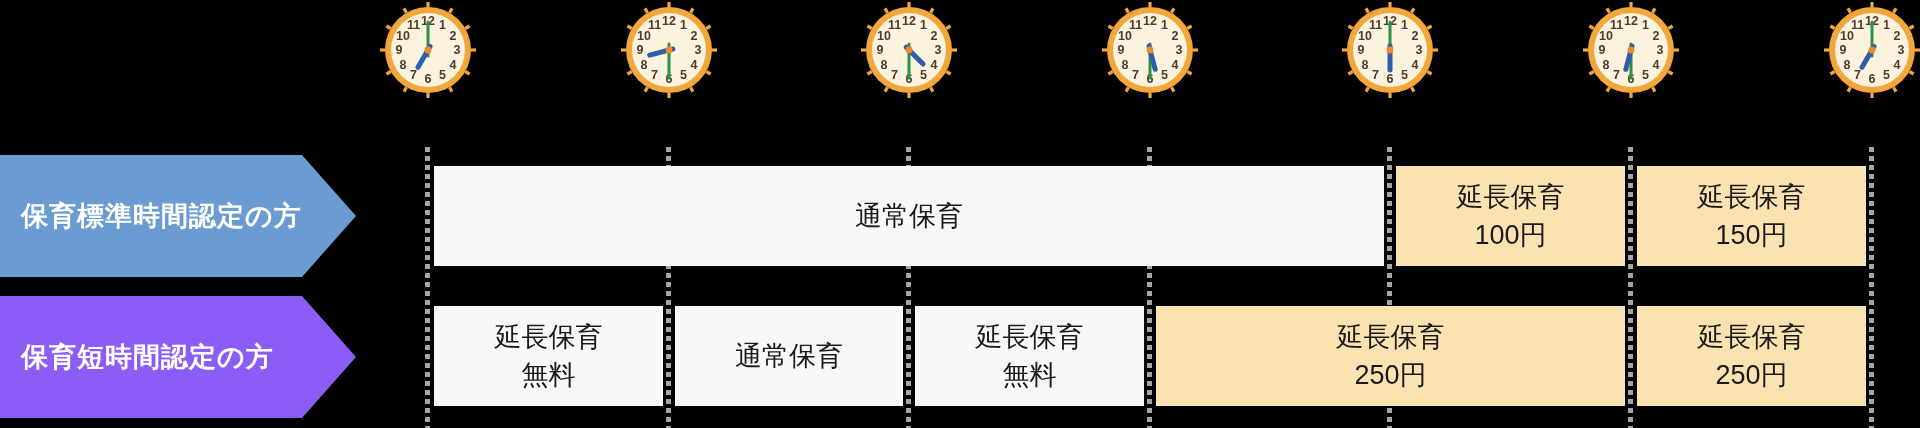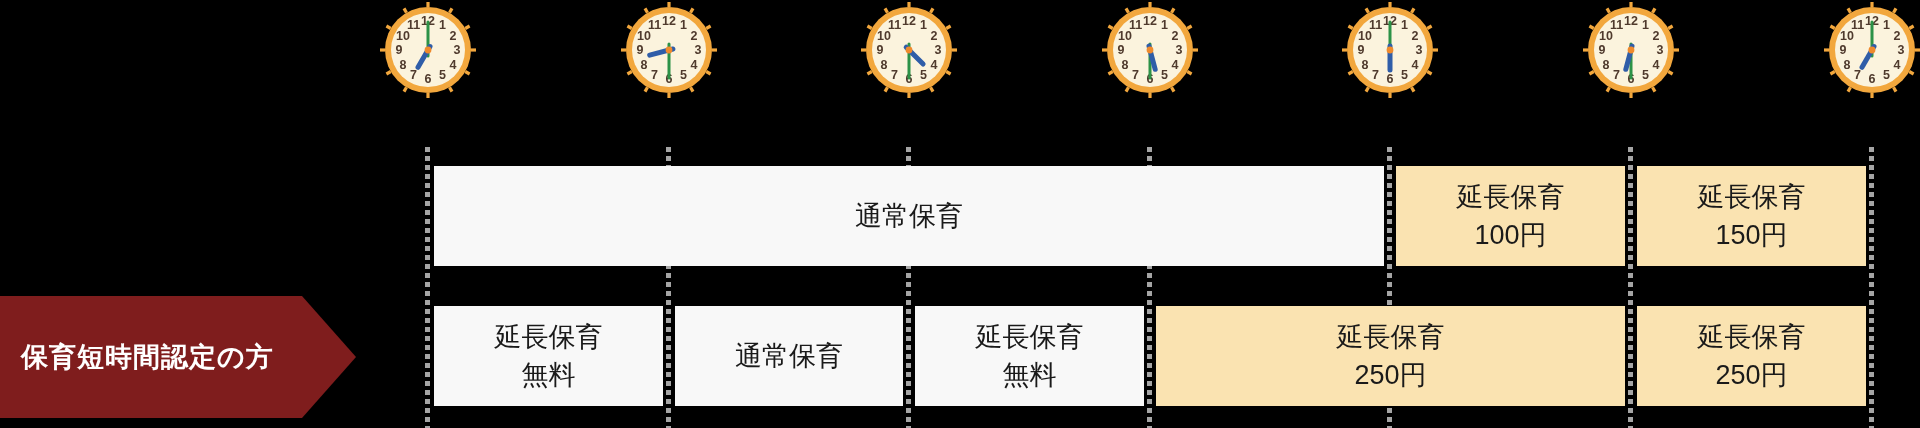--- a/index.html
+++ b/index.html
@@ -293,22 +293,25 @@
           <text x="19.0" y="48.0" dy="0.35em" text-anchor="middle" font-size="12.5" font-weight="700" fill="#4F3A2D" font-family="Liberation Sans, DejaVu Sans, sans-serif">9</text>
           <text x="22.9" y="33.5" dy="0.35em" text-anchor="middle" font-size="12.5" font-weight="700" fill="#4F3A2D" font-family="Liberation Sans, DejaVu Sans, sans-serif">10</text>
           <text x="33.5" y="22.9" dy="0.35em" text-anchor="middle" font-size="12.5" font-weight="700" fill="#4F3A2D" font-family="Liberation Sans, DejaVu Sans, sans-serif">11</text>
           <text x="48.0" y="19.0" dy="0.35em" text-anchor="middle" font-size="12.5" font-weight="700" fill="#4F3A2D" font-family="Liberation Sans, DejaVu Sans, sans-serif">12</text>
           <line x1="48.0" y1="54.0" x2="48.0" y2="20.0" stroke="#2C9247" stroke-width="3" stroke-linecap="round"></line>
           <line x1="50.0" y1="44.5" x2="38.0" y2="65.3" stroke="#2F5DA8" stroke-width="5" stroke-linecap="round"></line>
           <circle cx="48" cy="48" r="3.4" fill="#EF8A2C"></circle>
         </svg></div>
     </div>
 
-
-  <div class="arrow arrow-short" style="background: #7f1d1d;">
+  <div class="arrow arrow-standard" style="background: rgb(106, 155, 209);">
+    <span>保育標準時間認定の方</span>
+  </div>
+
+  <div class="arrow arrow-short" style="background: #8b5cf6;">
     <span>保育短時間認定の方</span>
   </div>
 
   <div id="blocks">
       <div class="block" style="left: 434px; top: 166px; width: 950px; background: rgb(248, 248, 248); color: rgb(26, 26, 26);">
         <div class="line">通常保育</div>
       </div>
       <div class="block" style="left: 1396px; top: 166px; width: 229px; background: rgb(250, 227, 177); color: rgb(26, 26, 26);">
         <div class="line">延長保育</div>
         <div class="line">100円</div>

